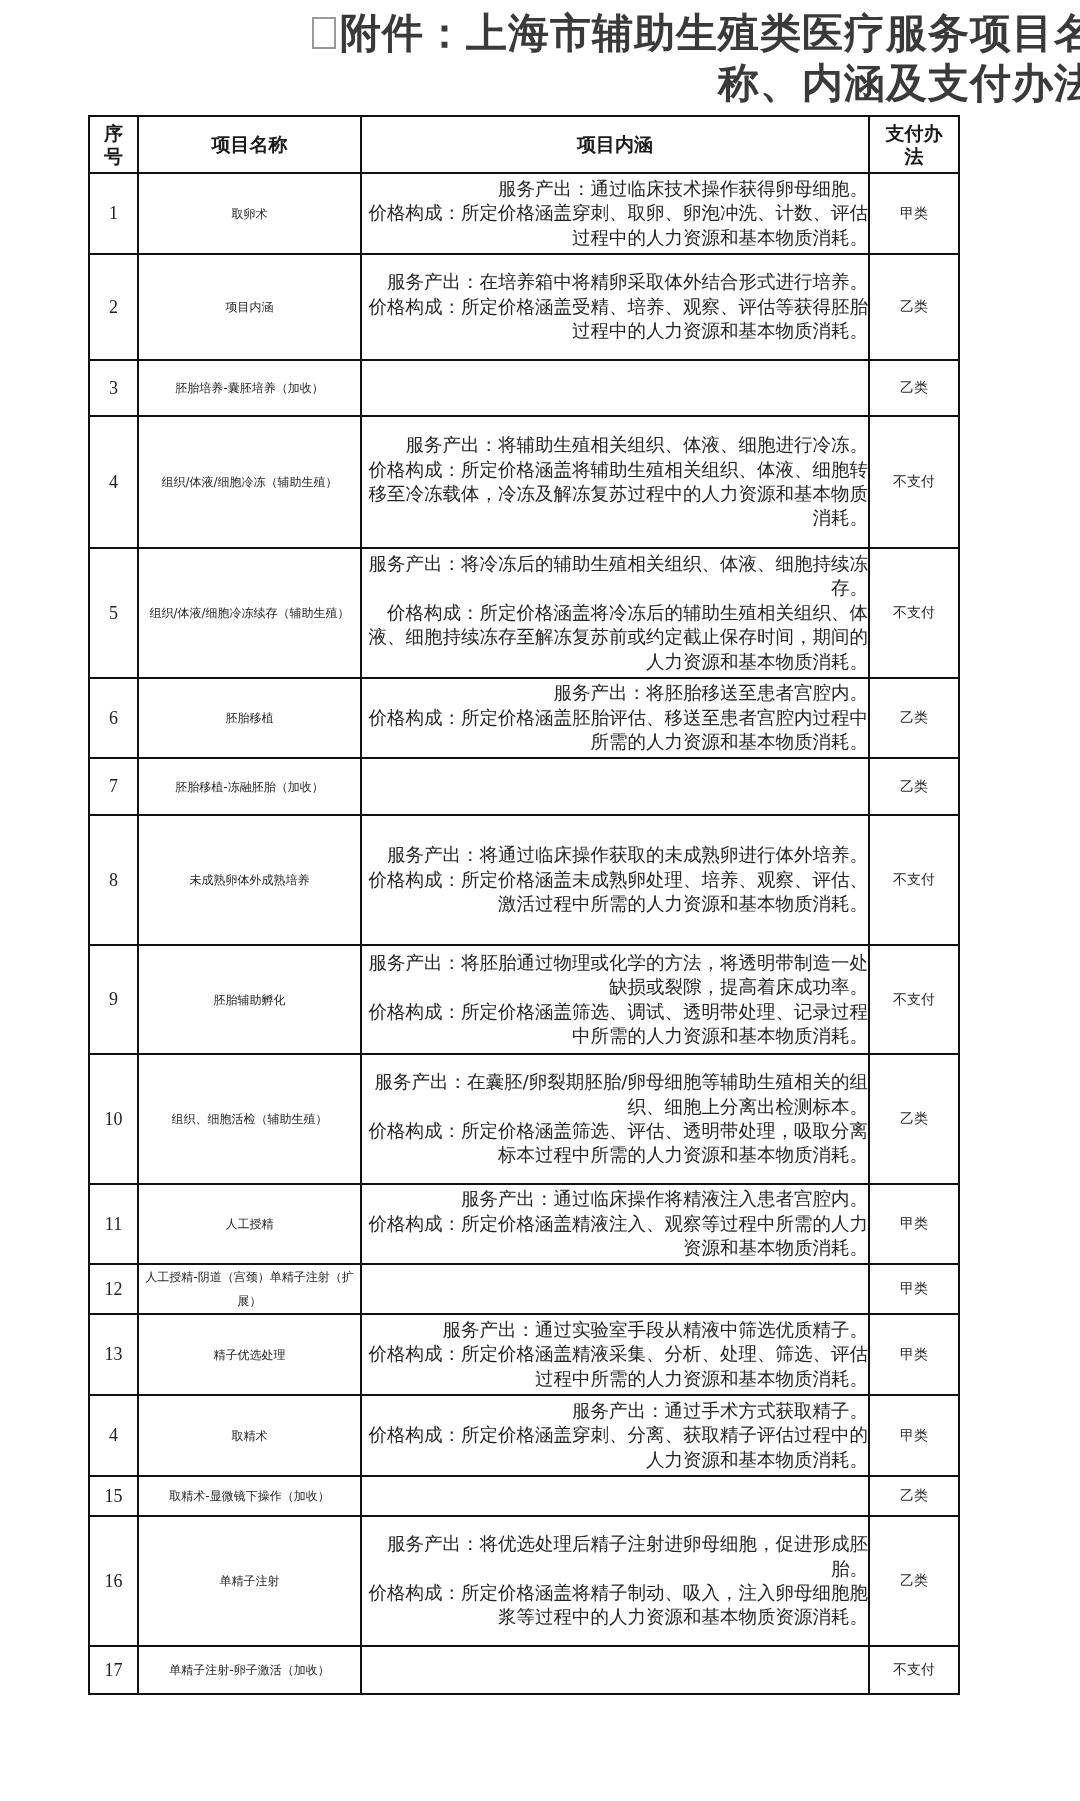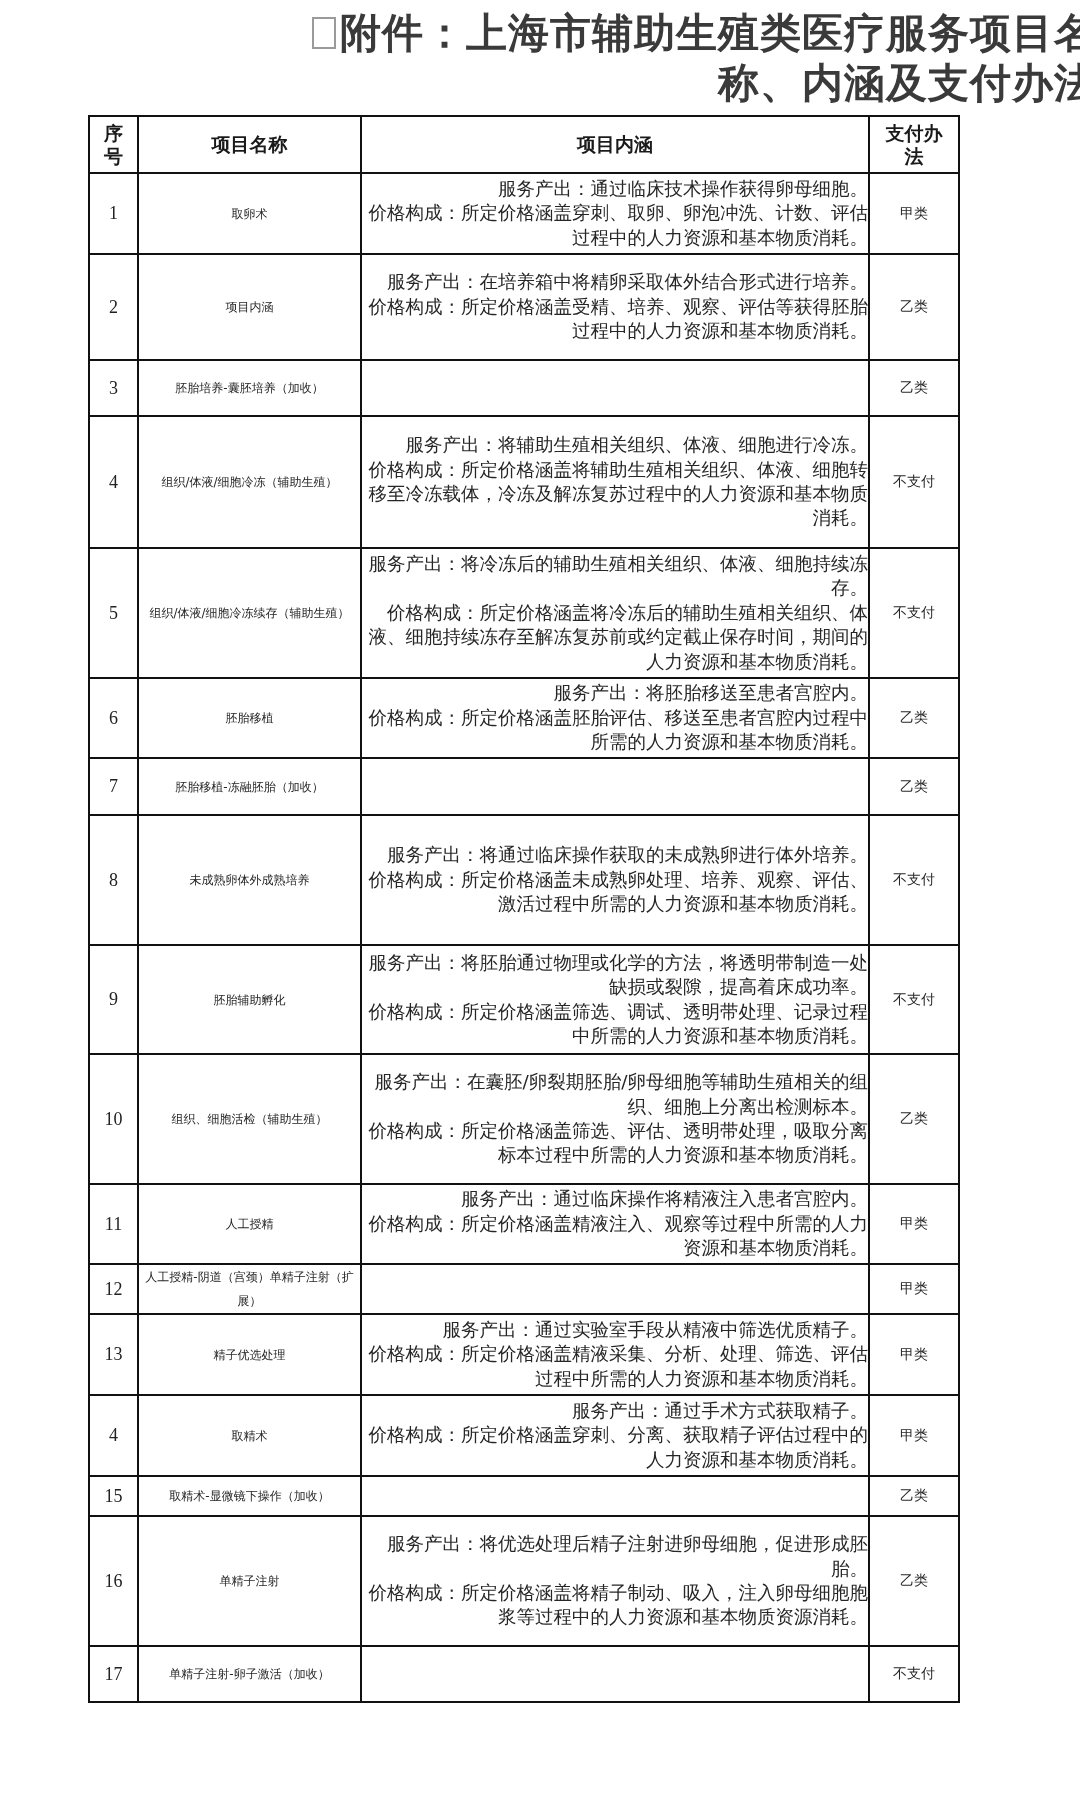--- a/index.html
+++ b/index.html
@@ -249,21 +249,21 @@
       </tr>
     <tr style="height:130px">
         <td class="seq">16</td>
         <td class="name">单精子注射</td>
         <td class="content">
           <span class="line">服务产出：将优选处理后精子注射进卵母细胞，促进形成胚胎。</span>
           <span class="line">价格构成：所定价格涵盖将精子制动、吸入，注入卵母细胞胞浆等过程中的人力资源和基本物质资源消耗。</span>
         </td>
         <td class="pay">乙类</td>
       </tr>
-    <tr style="height:56px">
+    <tr style="height:48px">
         <td class="seq">17</td>
         <td class="name">单精子注射-卵子激活（加收）</td>
         <td class="content">
           <span class="line"></span>
           <span class="line"></span>
         </td>
         <td class="pay">不支付</td>
       </tr>
   </tbody>
 </table>

